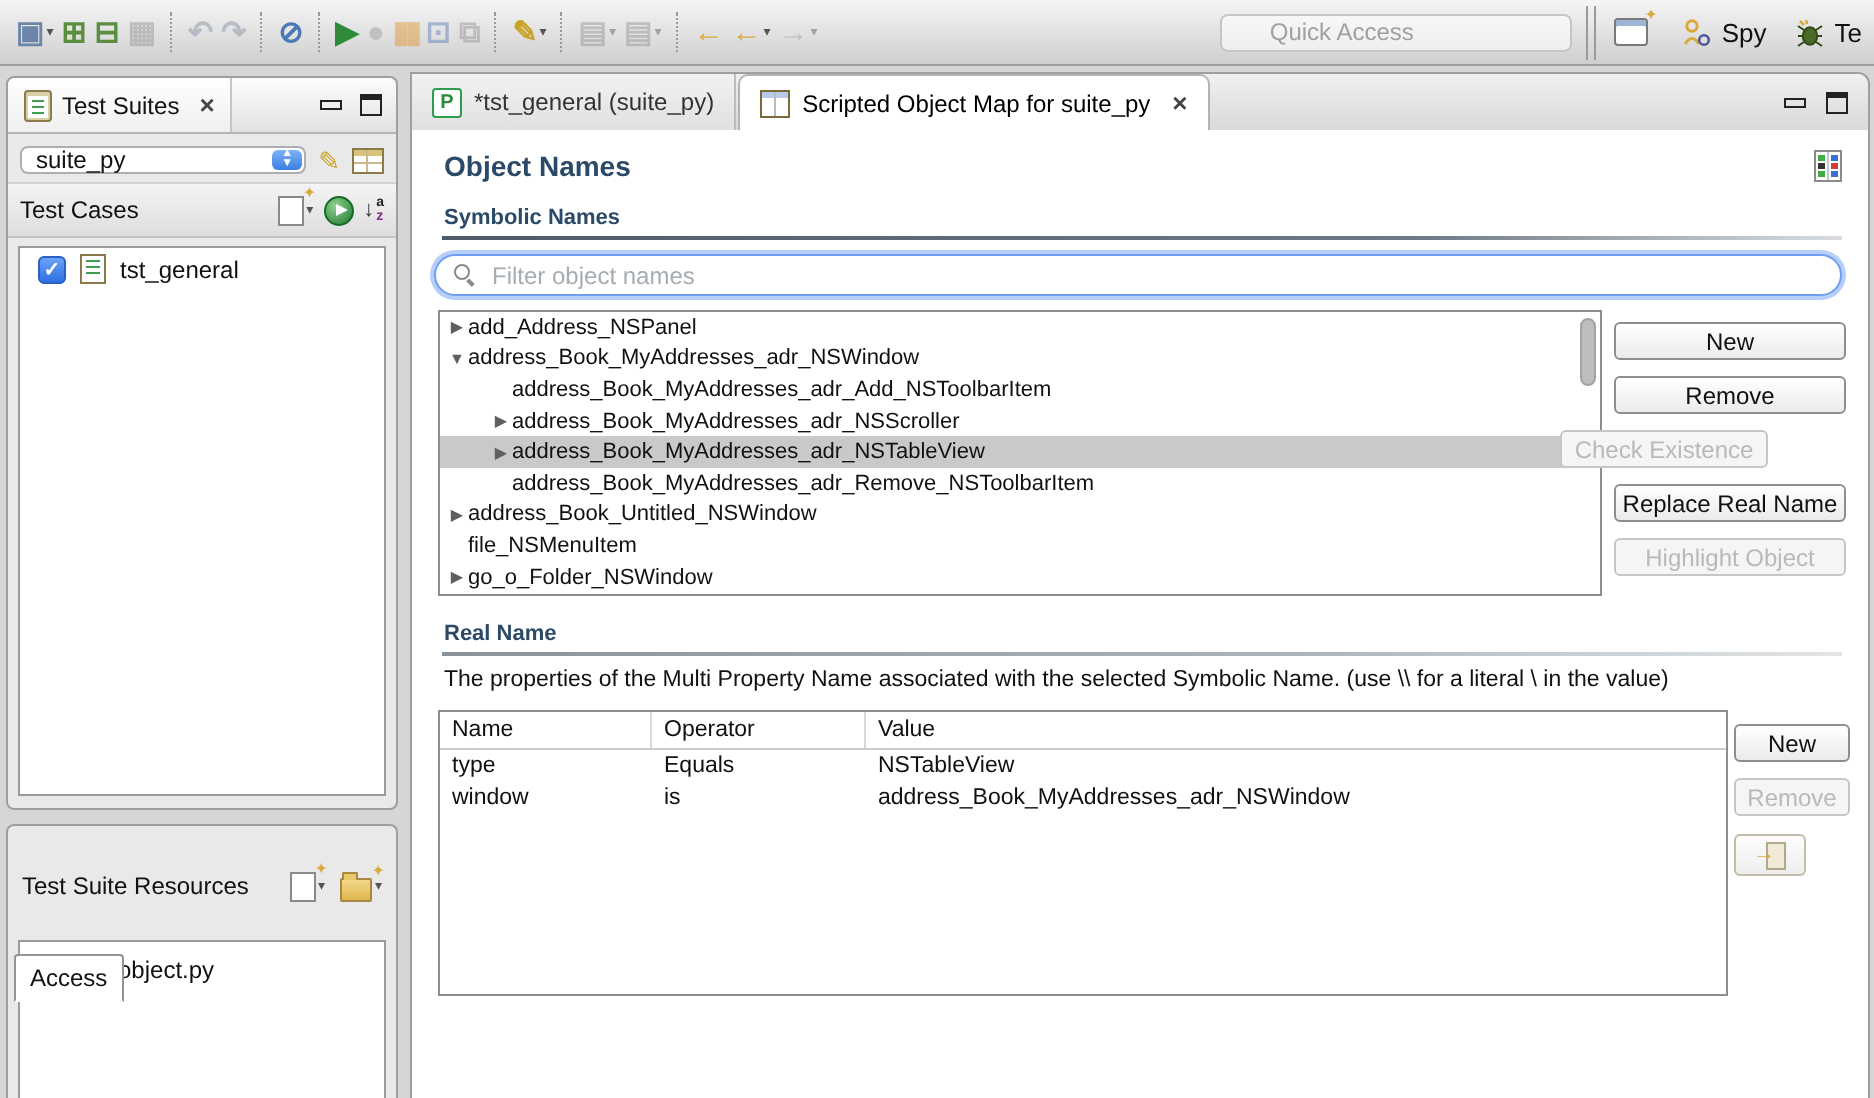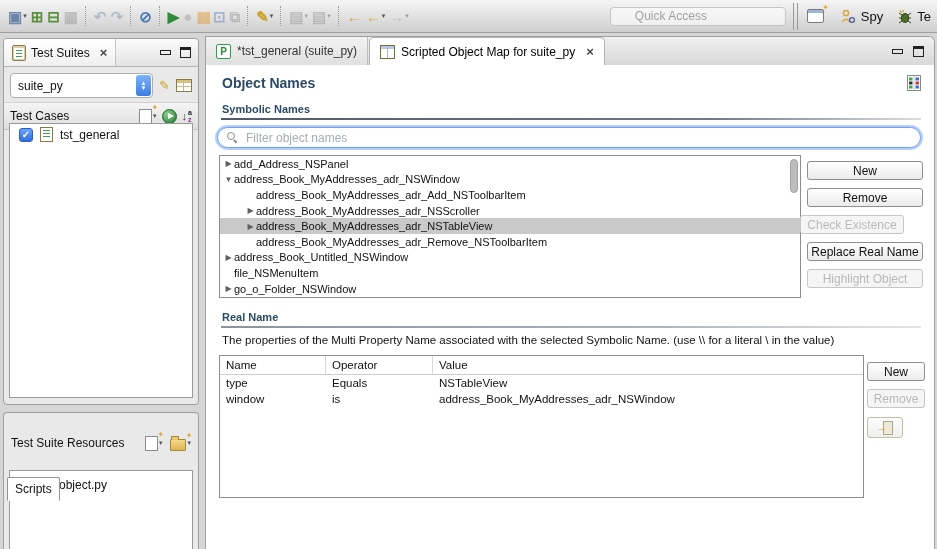--- a/index.html
+++ b/index.html
@@ -57,21 +57,21 @@
   .close-x{font-size:13px;color:#444;margin-left:5px;font-weight:bold;line-height:1}
 
   
   .panel{position:absolute;background:#e9e9e9;border:1px solid #9f9f9f;border-radius:4px;box-sizing:border-box}
   #panel-suites{left:3px;top:38px;width:196px;height:367px}
   #panel-res{left:3px;top:412px;width:196px;height:137px;border-radius:4px 4px 0 0;border-bottom:none}
   .panel-tabbar{height:27px;background:linear-gradient(#fcfcfc,#e2e2e2);border-bottom:1px solid #b5b5b5;border-radius:4px 4px 0 0;display:flex;align-items:stretch;position:relative}
   .panel-tab{display:flex;align-items:center;gap:5px;padding:0 8px;background:linear-gradient(#fff,#efefef);border-right:1px solid #c5c5c5;border-radius:4px 0 0 0;font-size:12px}
   .minmax{position:absolute;right:7px;top:0;height:100%;display:flex;align-items:center;gap:9px}
   .suite-row{display:flex;align-items:center;gap:6px;padding:6px 6px 4px 6px}
-  .combo{flex:1;height:25px;background:#fff;border:1px solid #aeaeae;border-radius:4px;display:flex;align-items:center;position:relative;padding-left:7px;font-size:12px;box-sizing:border-box}
+  .combo{flex:1;height:14px;background:#fff;border:1px solid #aeaeae;border-radius:4px;display:flex;align-items:center;position:relative;padding-left:7px;font-size:12px;box-sizing:border-box}
   .stepper{position:absolute;right:1px;top:1px;bottom:1px;width:15px;border-radius:3px;background:linear-gradient(#7db3f8,#3c7de2);color:#fff;display:flex;flex-direction:column;align-items:center;justify-content:center;font-size:6px;line-height:5px}
   .sec-hdr{height:26px;display:flex;align-items:center;padding:0 6px;gap:5px;background:linear-gradient(#f4f4f4,#dedede);border-top:1px solid #d2d2d2;border-bottom:1px solid #c5c5c5;font-size:12px}
   .sec-hdr .title{flex:1}
   .case-list{position:absolute;left:5px;right:5px;top:84px;bottom:6px;background:#fff;border:1px solid #9a9a9a}
   .case-row{display:flex;align-items:center;gap:7px;height:21px;padding-left:9px;font-size:12px}
   .res-hdr{height:28px;display:flex;align-items:center;padding:16px 7px;gap:8px;font-size:12px}
   .res-hdr .title{flex:1}
   .res-tabs{display:flex;align-items:flex-end;padding-left:3px;height:28px}
   .res-tab{height:22px;display:flex;align-items:center;padding:0 7px;font-size:12px;border:1px solid #949494;background:linear-gradient(#f0f0f0,#dadada);margin-right:-1px;border-radius:2px 2px 0 0;position:relative}
   .res-tab.active{background:#fff;border-bottom-color:#fff;z-index:2}
@@ -273,21 +273,21 @@
       <span style="display:flex;align-items:center">
         <span class="doci star"></span>
         <span class="caret-s">▾</span>
       </span>
       <span style="display:flex;align-items:center">
         <span class="folder star"></span>
         <span class="caret-s">▾</span>
       </span>
     </div>
     <div class="res-tabs" id="res-tabs">
-        <div class="res-tab active">Scripts</div>
+        <div class="res-tab active">Access</div>
         <div class="res-tab">Test Data</div>
         <div class="res-tab">VPs</div>
         <span class="ovf">»<sub>1</sub></span>
       </div>
     <div class="res-list" id="res-list">
         <div class="file-row">
           <span class="doci gray"></span>
           <span>object.py</span>
         </div>
       </div>
@@ -372,21 +372,21 @@
             <span>file_NSMenuItem</span>
           </div>
           <div class="tree-row" style="padding-left: 3px;">
             <span class="tw-arrow">▶</span>
             <span>go_o_Folder_NSWindow</span>
           </div>
         </div>
       <div id="sym-btns">
           <div class="push-btn" style="left: 601px; top: 96px; width: 116px; height: 19px;">New</div>
           <div class="push-btn" style="left: 601px; top: 123px; width: 116px; height: 19px;">Remove</div>
-          <div class="push-btn disabled" style="left: 594px; top: 150px; width: 104px; height: 19px;">Check Existence</div>
+          <div class="push-btn disabled" style="left: 574px; top: 150px; width: 104px; height: 19px;">Check Existence</div>
           <div class="push-btn" style="left: 601px; top: 177px; width: 116px; height: 19px;">Replace Real Name</div>
           <div class="push-btn disabled" style="left: 601px; top: 204px; width: 116px; height: 19px;">Highlight Object</div>
         </div>
 
       <div class="sec-title" id="real-title">Real Name</div>
       <div class="sep-line" id="real-sep"></div>
       <div class="desc">The properties of the Multi Property Name associated with the selected Symbolic Name. (use \\ for a literal \ in the value)</div>
 
       <div class="rn-table" id="rn-table">
           <div class="rn-hdr">

